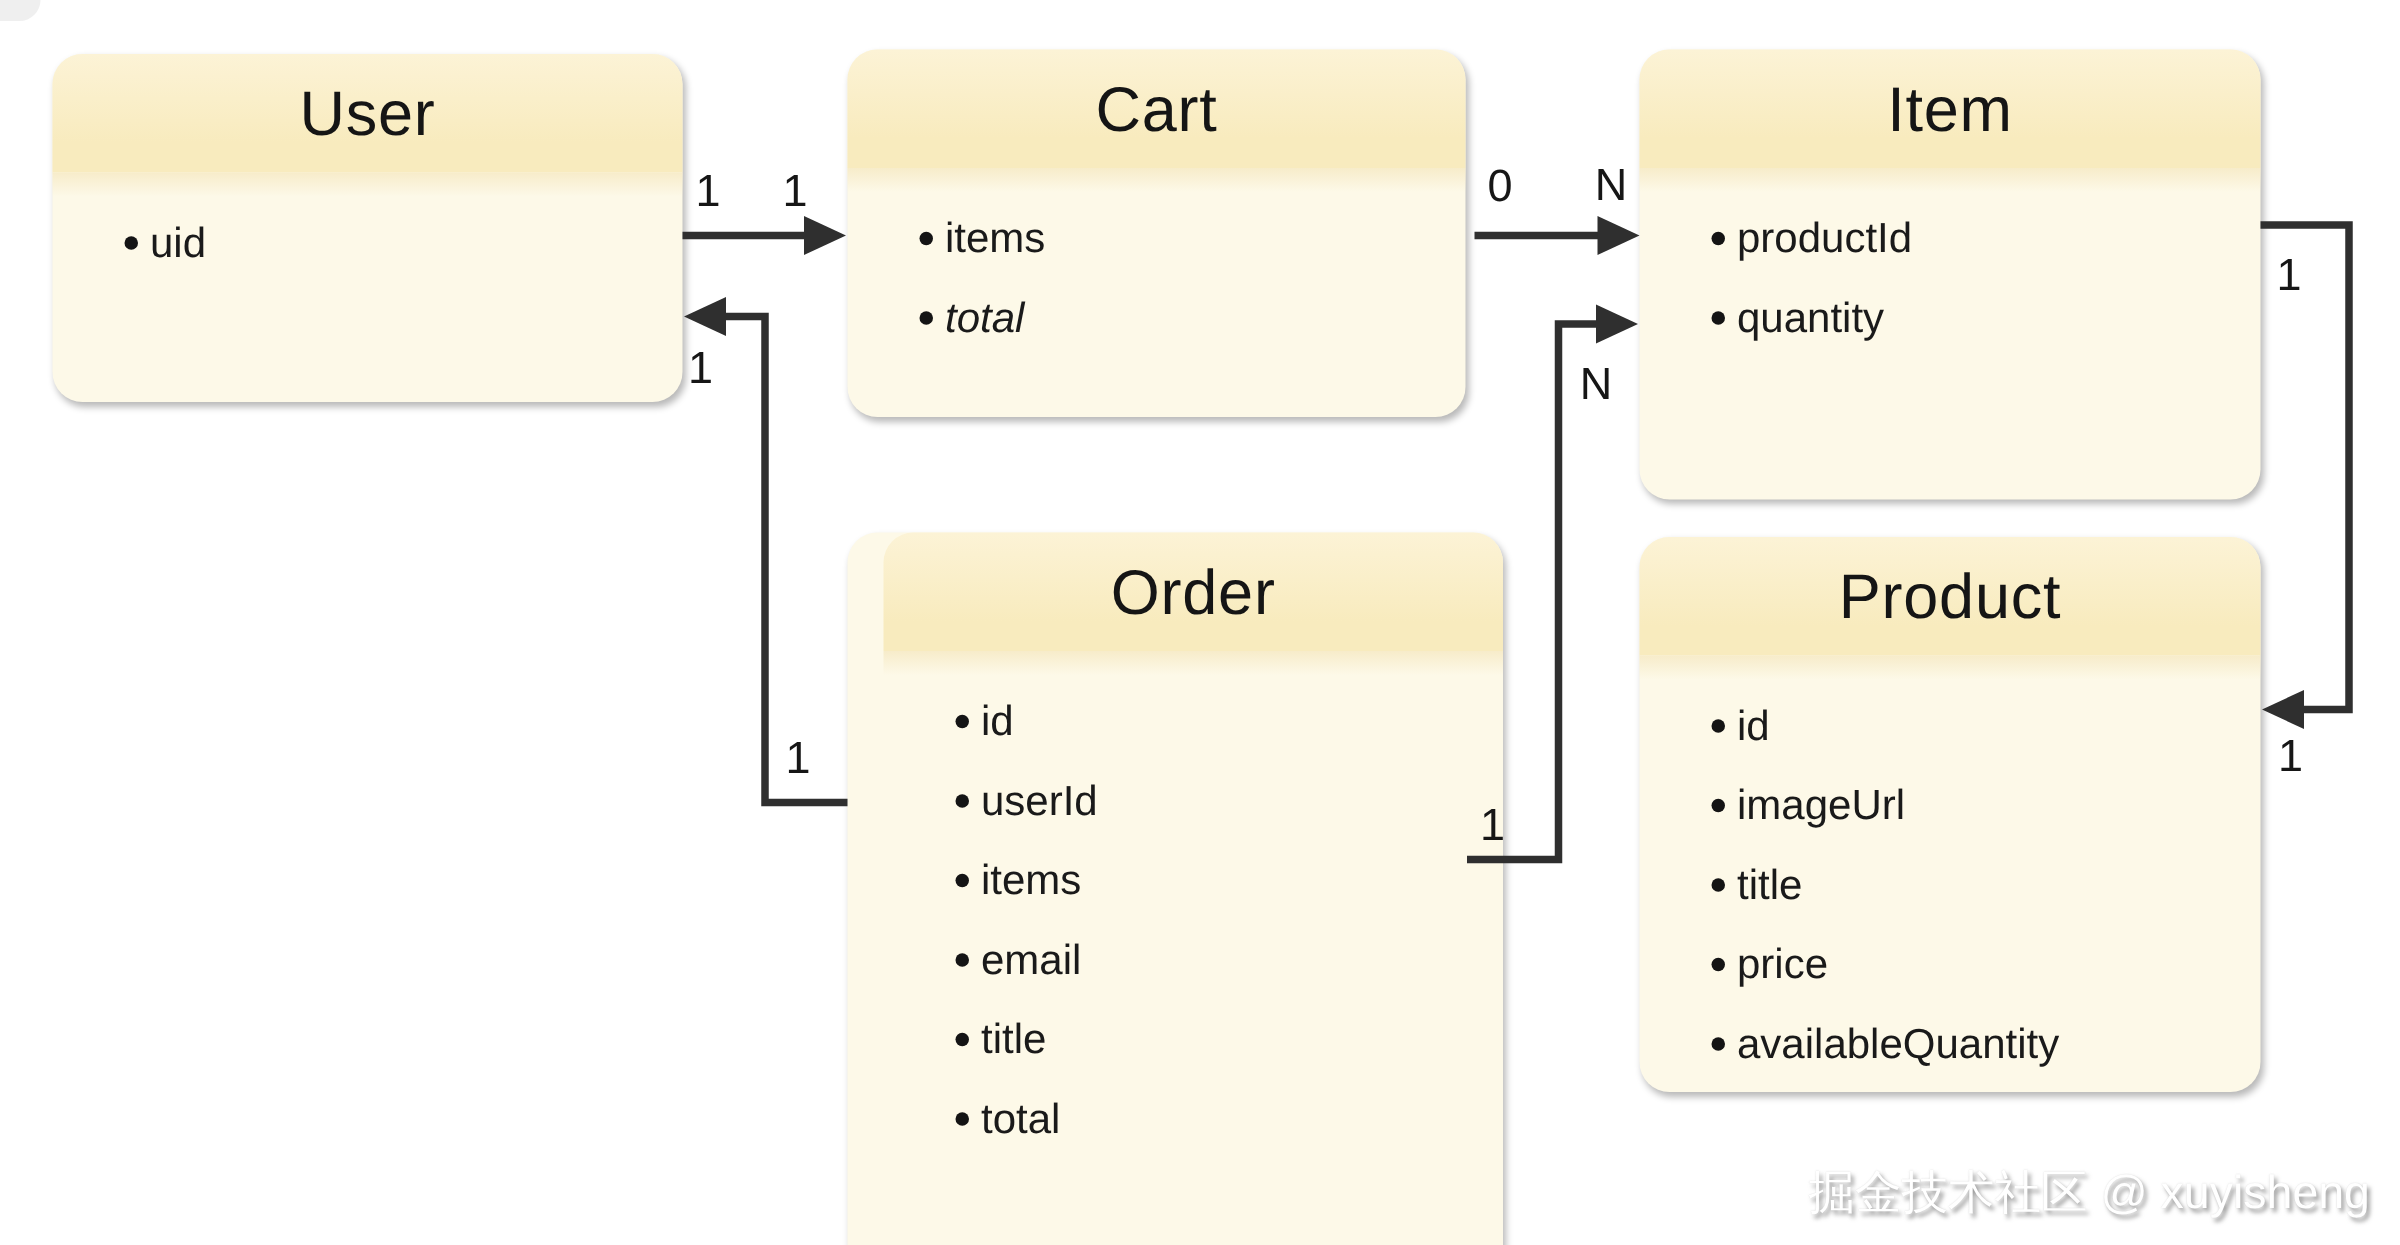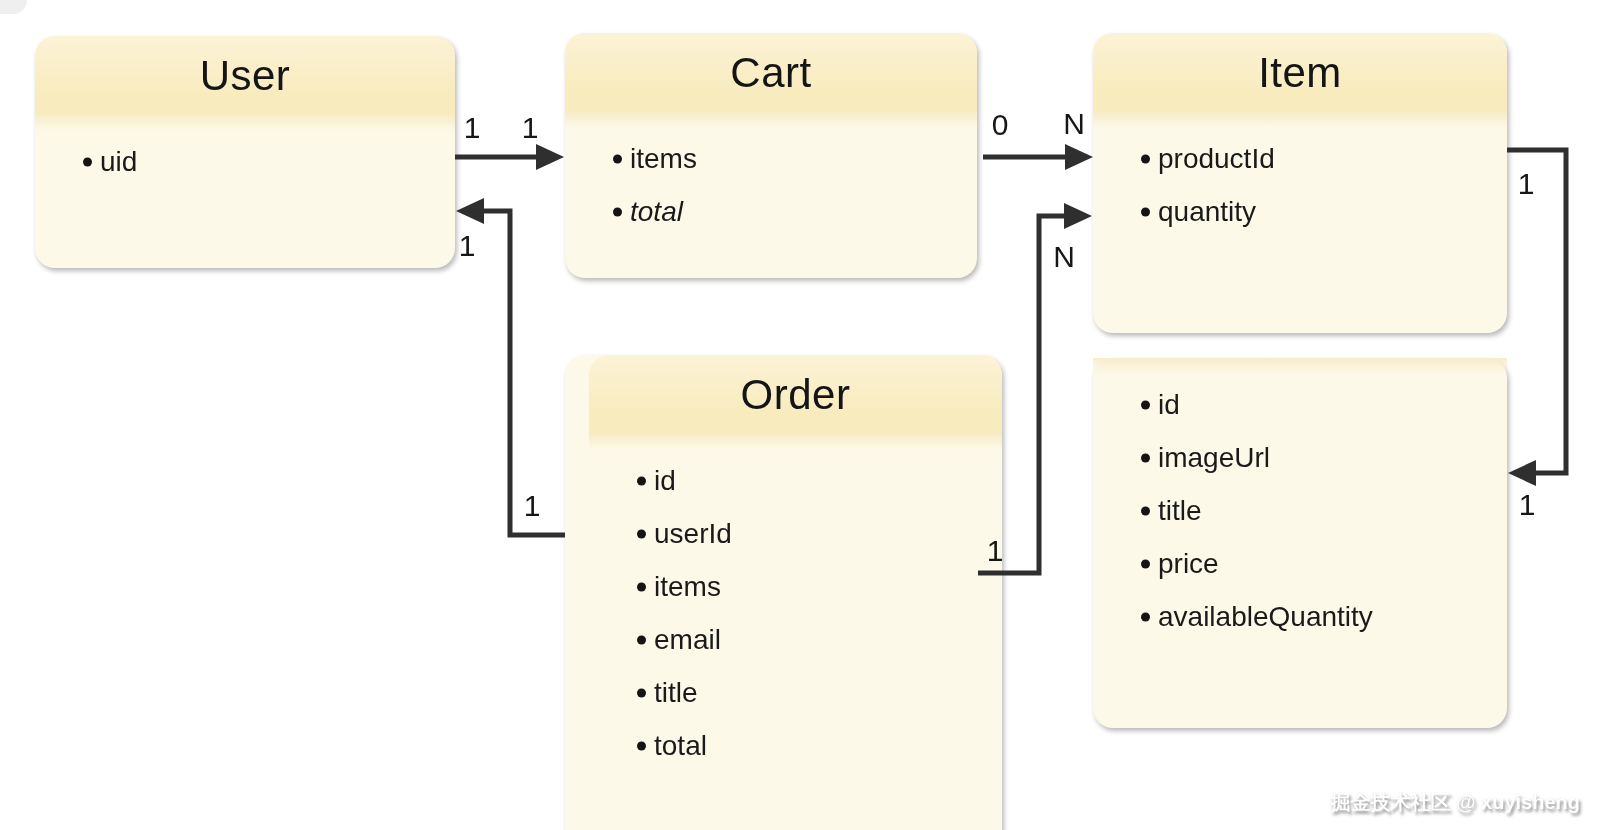--- a/index.html
+++ b/index.html
@@ -39,24 +39,23 @@
   }
   .italic { font-style:italic; }
 
   .cardinality {
     position:absolute; transform:translate(-50%,-50%);
     font-size:30px; color:#161616; line-height:1;
   }
 
   .watermark {
     position:absolute; right:20px; bottom:14px;
-    font-size:20px; color:#ffffff;
+    font-size:31px; color:#ffffff;
     text-shadow:2px 3px 3px rgba(105,105,105,0.65), 0 0 1px rgba(150,150,150,0.35);
     white-space:nowrap;
-    font-weight:bold;
   }
 
   .corner-artifact {
     position:absolute; left:0; top:0; width:27px; height:14px;
     background:#ececec; border-bottom-right-radius:14px; opacity:0.85;
   }
 </style>
 </head>
 <body>
 
@@ -109,20 +108,23 @@
         <li>userId</li>
         <li>items</li>
         <li>email</li>
         <li>title</li>
         <li>total</li>
       </ul>
     </div>
   </div>
 
   <div class="entity" style="left:1093px; top:358px; width:414px; height:370px;">
+    <div class="entity-header">
+      <span class="entity-title">Product</span>
+    </div>
     <div class="entity-body">
       <ul>
         <li>id</li>
         <li>imageUrl</li>
         <li>title</li>
         <li>price</li>
         <li>availableQuantity</li>
       </ul>
     </div>
   </div>

